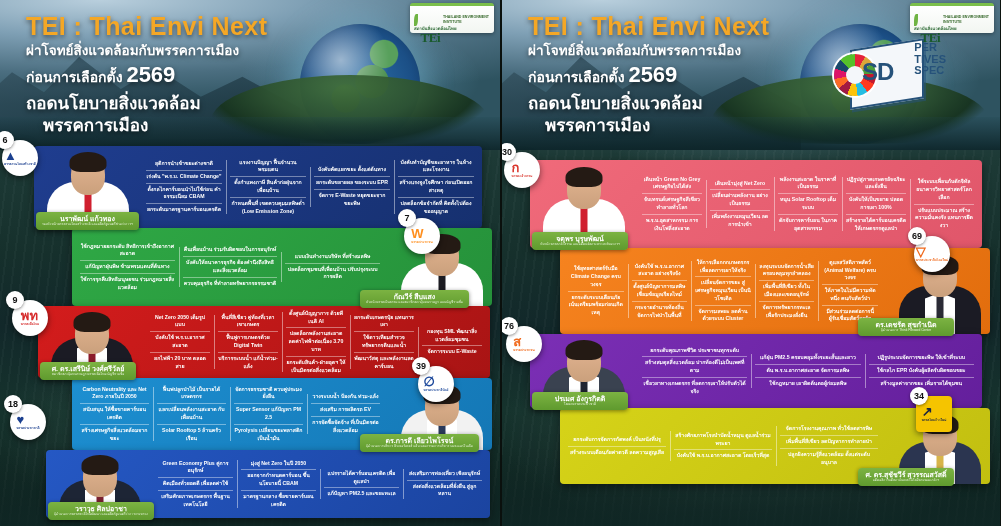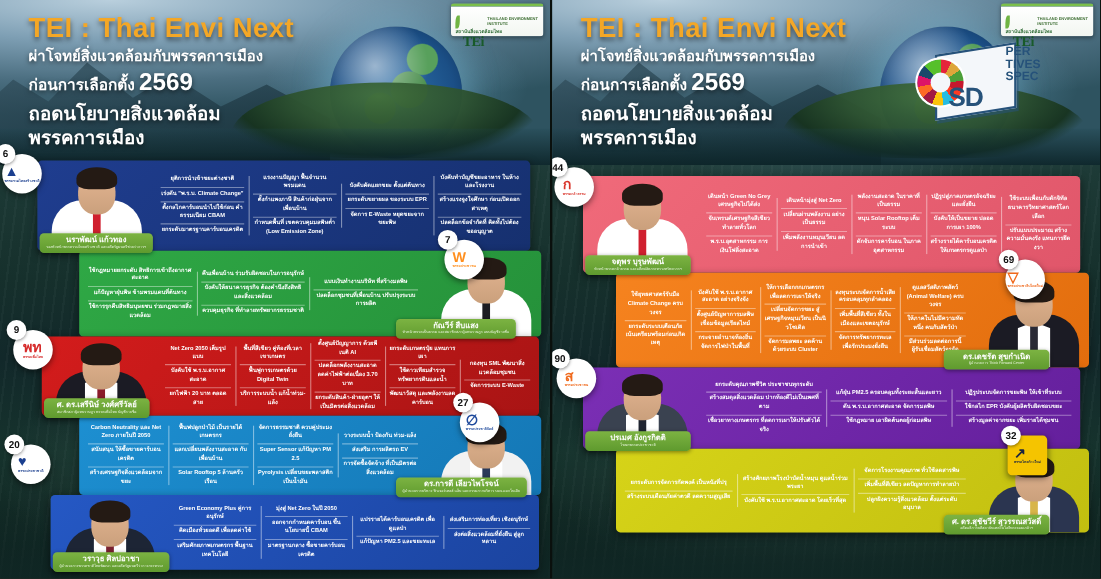--- a/index.html
+++ b/index.html
@@ -57,41 +57,41 @@
   .water{ position:absolute; left:0; bottom:0; width:100%; height:22%;
     background:linear-gradient(180deg, rgba(30,70,80,.2), rgba(12,36,40,.9));
   }
 
   .hero-text{ position:absolute; left:26px; top:12px; z-index:4; color:#fff; text-shadow:0 2px 5px rgba(0,0,0,.55); }
   .t1{ font-size:25px; font-weight:bold; letter-spacing:.4px; color:#f4a726; margin-bottom:1px; }
   .t2{ font-size:13.5px; font-weight:bold; line-height:1.35; }
   .t3{ font-size:14px; font-weight:bold; line-height:1.35; }
   .t3 b{ font-size:22px; }
   .t4{ font-size:17px; font-weight:bold; line-height:1.3; margin-top:3px; }
-  .t5{ font-size:17px; font-weight:bold; line-height:1.3; }
+  .t5{ font-size:17px; font-weight:bold; line-height:1.3;margin-left:17px; }
 
   
   .tei{ position:absolute; right:6px; top:3px; z-index:6; width:84px; height:30px;
     background:linear-gradient(180deg,#ffffff, #f2f6f1); border-radius:3px;
     box-shadow:0 1px 4px rgba(0,0,0,.4); display:flex; align-items:center; gap:3px; padding:2px 4px;
     border-top:3px solid #7bbf4b;}
   .tei .tw{ font:bold 13px "Liberation Serif", serif; color:#185a2a; letter-spacing:-.5px;margin-top:36px; }
   .tei .leaf{ width:5px;height:12px;background:#6fb443;border-radius:60% 0 60% 0; }
   .tei .sub{ font-size:3.6px; color:#3a6b2f; line-height:1.15; font-weight:bold; }
   .tei .th{ position:absolute; left:4px; bottom:1px; font-size:4.4px; color:#2e6b35; font-weight:bold; }
 
   
   .sdcube{ position:absolute; right:56px; top:34px; z-index:5; width:112px; height:78px; }
   .cube-face{ position:absolute; left:18px; top:10px; width:74px; height:60px; background:#f4f7fa;
      border:2px solid #26527a; transform:skewY(-9deg); box-shadow:2px 3px 0 rgba(38,82,122,.55); }
   .sdwheel{ position:absolute; left:2px; top:20px; width:42px; height:42px; border-radius:50%;
      background:conic-gradient(#e5243b 0 8%,#dda63a 8% 16%,#4c9f38 16% 24%,#c5192d 24% 32%,#ff3a21 32% 40%,#26bde2 40% 48%,#fcc30b 48% 56%,#a21942 56% 64%,#fd6925 64% 72%,#dd1367 72% 80%,#19486a 80% 88%,#56c02b 88% 100%);
      box-shadow:0 0 0 2px #fff; }
   .sdwheel:after{ content:""; position:absolute; inset:12px; background:#f4f7fa; border-radius:50%; }
-  .sdtxt{ position:absolute; left:30px; top:24px; font:bold 24px "Liberation Sans",sans-serif; color:#26527a; letter-spacing:-1px;margin-top:17px; }
+  .sdtxt{ position:absolute; left:30px; top:24px; font:bold 24px "Liberation Sans",sans-serif; color:#26527a; letter-spacing:-1px; }
   .sdper{ position:absolute; right:-2px; top:8px; font:bold 11px "Liberation Sans",sans-serif; color:#26527a; line-height:1.05; text-align:left; }
 
   
   .rows{ position:absolute; left:0; top:0; width:100%; height:100%; z-index:3; }
   .row{ position:absolute; display:flex; align-items:stretch;
         border-radius:4px; box-shadow:0 3px 9px rgba(0,0,0,.45); }
   .person{ position:relative; flex:0 0 104px; }
   .fig{ position:absolute; left:8px; bottom:0; width:92px; height:96%;
         border-radius:6px 6px 0 0; overflow:hidden; }
   .head{ position:absolute; left:50%; transform:translateX(-50%); top:7%; width:34px; height:40px;
@@ -320,21 +320,21 @@
               <div class="pt">การจัดซื้อจัดจ้าง ที่เป็นมิตรต่อสิ่งแวดล้อม</div>
             </div>
           </div>
         </div>
         <div class="namebar" style="left: 360px; top: 434px; bottom: auto;">
           <div class="nm">ดร.การดี เลียวไพโรจน์</div>
           <div class="ps">ผู้อำนวยการบริหาร ฟิวเจอร์เทลส์ แล็บ และกรรมการบริหาร บมจ.แมกโนเลีย</div>
         </div>
         <div class="badge" style="left: 418px; top: 366px; position: absolute;">
           <div class="blogo" style="color: rgb(31, 74, 156);">∅<small>พรรคประชาธิปัตย์</small></div>
-          <div class="bnum">27</div>
+          <div class="bnum">39</div>
         </div>
         <div class="row" style="left: 46px; top: 450px; width: 444px; height: 68px; background: linear-gradient(135deg, rgb(37, 88, 196), rgb(27, 68, 160));">
           <div class="person">
             <div class="fig">
               <div class="body" style="background:#1d2535"></div>
               <div class="shirt"></div>
               <div class="tie" style="background:#7a2230"></div>
               <div class="head"></div>
               <div class="hair"></div>
             </div>
@@ -359,21 +359,21 @@
               <div class="pt">ส่งต่อสิ่งแวดล้อมที่ยั่งยืน สู่ลูกหลาน</div>
             </div>
           </div>
         </div>
         <div class="namebar" style="left: 48px; top: 502px; bottom: auto;">
           <div class="nm">วราวุธ ศิลปอาชา</div>
           <div class="ps">ผู้อำนวยการพรรคชาติไทยพัฒนา และอดีตรัฐมนตรีว่าการกระทรวง</div>
         </div>
         <div class="badge" style="left: 10px; top: 404px; position: absolute;">
           <div class="blogo" style="color: rgb(27, 63, 143);">♥<small>พรรคประชาชาติ</small></div>
-          <div class="bnum">20</div>
+          <div class="bnum">18</div>
         </div>
       </div>
     <div class="footer-water"></div>
   </div>
 
   <div class="panel right">
     <div class="tex"></div>
 
     <div class="hero">
       <div class="hero-bg"></div>
@@ -448,21 +448,21 @@
               <div class="pt">ปรับแบบประมาณ สร้างความมั่นคงรัง แทนการยึดงวา</div>
             </div>
           </div>
         </div>
         <div class="namebar" style="left: 30px; top: 232px; bottom: auto;">
           <div class="nm">จตุพร บุรุษพัฒน์</div>
           <div class="ps">หัวหน้าพรรคกล้าธรรม และอดีตปลัดกระทรวงทรัพยากรฯ</div>
         </div>
         <div class="badge" style="left: 2px; top: 152px; position: absolute;">
           <div class="blogo" style="color: rgb(217, 53, 43);">ก<small>พรรคกล้าธรรม</small></div>
-          <div class="bnum">44</div>
+          <div class="bnum">30</div>
         </div>
         <div class="row" style="left: 58px; top: 248px; width: 430px; height: 86px; background: linear-gradient(135deg, rgb(246, 131, 31), rgb(226, 109, 13)); flex-direction: row-reverse;">
           <div class="person">
             <div class="fig">
               <div class="body" style="background:#1b1b24"></div>
               <div class="shirt"></div>
               <div class="tie" style="background:#2a2a35"></div>
               <div class="head"></div>
               <div class="hair"></div>
             </div>
@@ -529,21 +529,21 @@
               <div class="pt">สร้างมูลค่าจากขยะ เพิ่มรายได้ชุมชน</div>
             </div>
           </div>
         </div>
         <div class="namebar" style="left: 30px; top: 392px; bottom: auto;">
           <div class="nm">ปรเมศ อังกูรกิตติ</div>
           <div class="ps">โฆษกพรรคประชาชาติ</div>
         </div>
         <div class="badge" style="left: 4px; top: 326px; position: absolute;">
           <div class="blogo" style="color: rgb(240, 106, 29);">ส<small>พรรคประชาชน</small></div>
-          <div class="bnum">90</div>
+          <div class="bnum">76</div>
         </div>
         <div class="row" style="left: 58px; top: 408px; width: 430px; height: 76px; background: linear-gradient(135deg, rgb(214, 211, 24), rgb(194, 191, 16)); flex-direction: row-reverse;">
           <div class="person">
             <div class="fig">
               <div class="body" style="background:#2b3550"></div>
               <div class="shirt"></div>
               <div class="tie" style="background:#d8b54a"></div>
               <div class="head"></div>
               <div class="hair"></div>
             </div>
@@ -563,18 +563,18 @@
               <div class="pt">ปลูกฝังความรู้สิ่งแวดล้อม ตั้งแต่ระดับอนุบาล</div>
             </div>
           </div>
         </div>
         <div class="namebar" style="left: 356px; top: 468px; bottom: auto;">
           <div class="nm">ศ. ดร.สุชัชวีร์ สุวรรณสวัสดิ์</div>
           <div class="ps">อดีตอธิการบดีสถาบันเทคโนโลยีพระจอมเกล้าฯ</div>
         </div>
         <div class="badge sq" style="left: 414px; top: 396px; position: absolute; background: rgb(245, 196, 0);">
           <div class="blogo" style="color: rgb(27, 37, 64);">↗<small>พรรคไทยก้าวใหม่</small></div>
-          <div class="bnum">32</div>
+          <div class="bnum">34</div>
         </div>
       </div>
     <div class="footer-water"></div>
   </div>
 </div>
 
 </body></html>

